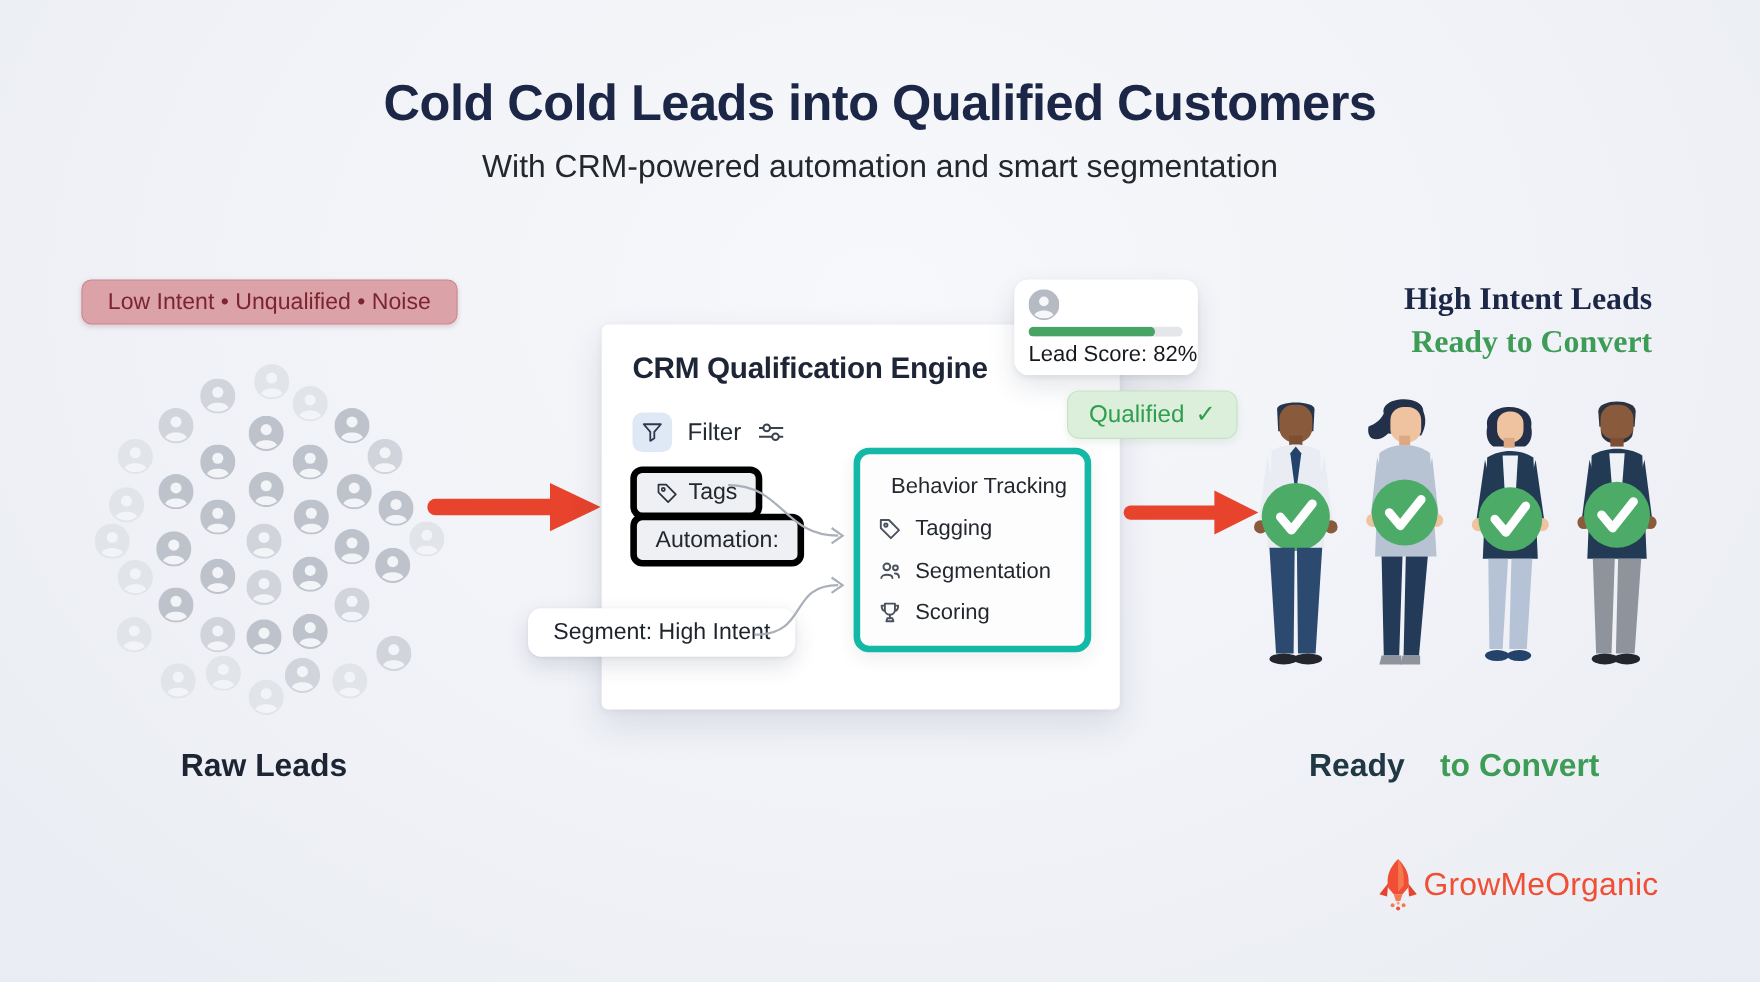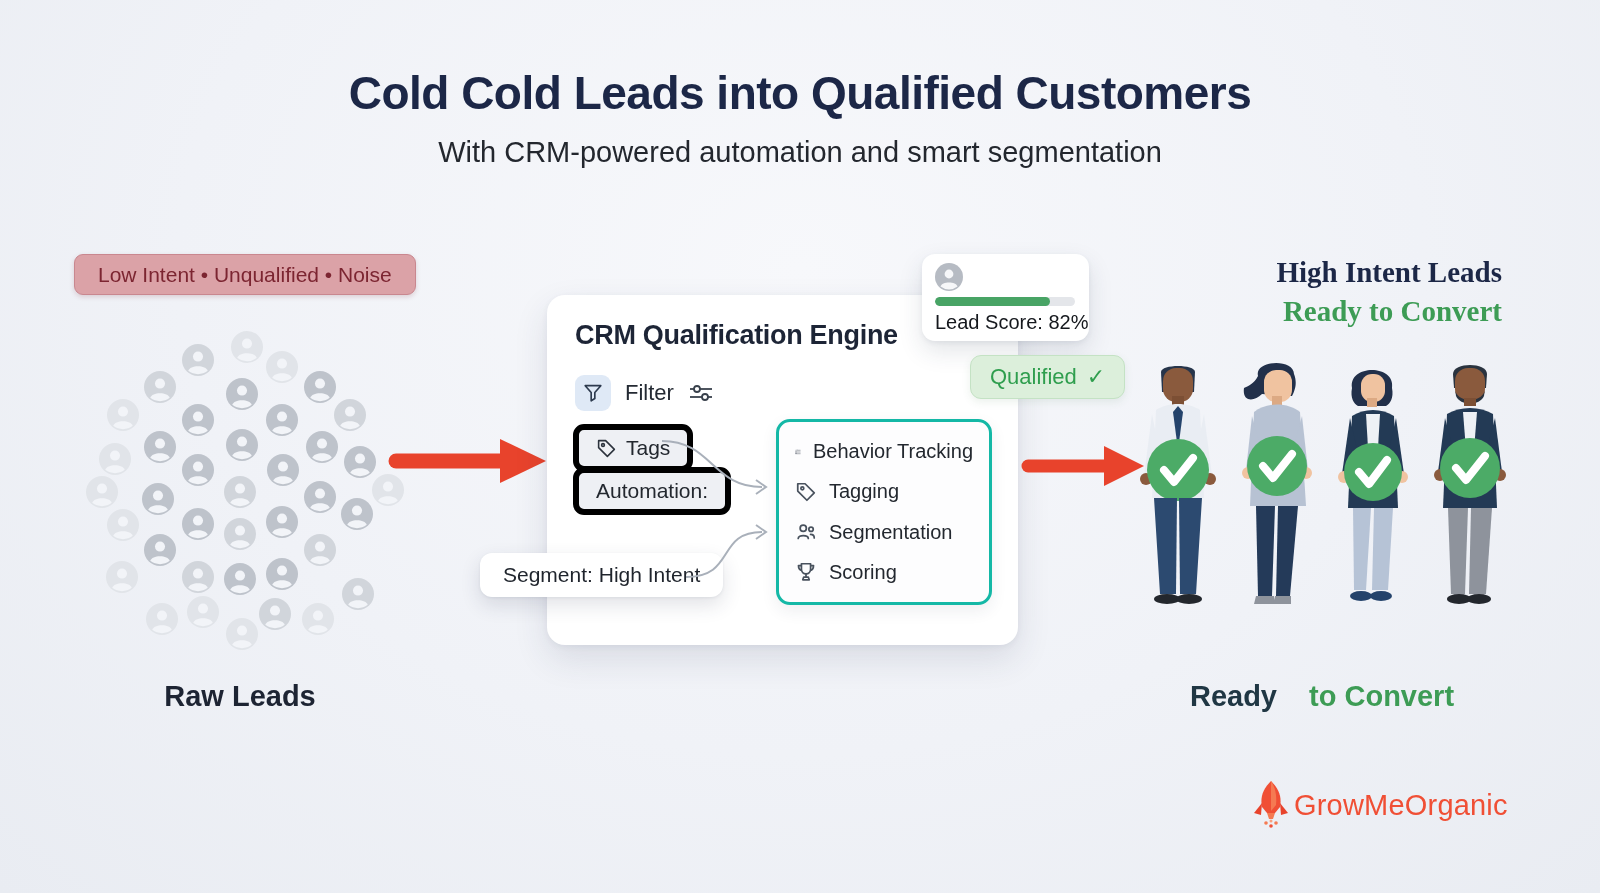--- a/index.html
+++ b/index.html
@@ -34,21 +34,21 @@
   #raw-leads-label { left:90px; top:680px; width:300px; }
   #mid-label { left:555px; top:678px; width:460px; line-height:40px; }
   #ready-label { left:1142px; top:680px; width:360px; font-weight:600; }
   #ready-label .g { color:#3d9c55;margin-left:24px; }
   #ready-label .n { color:#203744; }
   
   .flow-arrow { position:absolute; }
   
   .engine-card {
     position:absolute; left:547px; top:295px; width:471px; height:350px;
-    background:#ffffff; border-radius:18px;
+    background:#ffffff; border-radius:6px;
     box-shadow:0 14px 34px rgba(40,52,80,.12), 0 2px 6px rgba(40,52,80,.06);
     padding-left:40px;
   }
   .engine-title {
     position:absolute; left:28px; top:25px;
     font-size:27px; font-weight:700; color:#1d2536; letter-spacing:-0.3px;
   }
   .filter-row { position:absolute; left:28px; top:80px; display:flex; align-items:center; gap:14px; }
   .funnel-box {
     width:36px; height:36px; border-radius:9px; background:#dfe9f6;
@@ -62,22 +62,22 @@
   }
   #chip-tags { left:26px; top:129px; }
   #chip-automation { left:26px; top:172px; }
   .segment-card {
     position:absolute; left:-67px; top:258px;
     background:#ffffff; border-radius:12px; padding:10px 23px;
     font-size:21px; color:#1f242c;
     box-shadow:0 8px 20px rgba(40,52,80,.14), 0 1px 3px rgba(40,52,80,.08);
   }
   .feature-card {
-    position:absolute; left:229px; top:124px; width:216px; height:186px;
-    background:#fdfdfe; border:3px solid #14b8a6; border-radius:14px;
+    position:absolute; left:229px; top:112px; width:216px; height:186px;
+    background:#fdfdfe; border:6px solid #14b8a6; border-radius:14px;
     padding:18px 16px; display:flex; flex-direction:column; justify-content:space-between;
     box-shadow:0 6px 16px rgba(40,52,80,.08);
   }
   .feature-row { display:flex; align-items:center; gap:12px; }
   .feature-row span { font-size:20px; color:#23282f; white-space:nowrap; }
   
   .leadscore-card {
     position:absolute; left:922px; top:254px; width:167px; height:87px;
     background:#ffffff; border-radius:13px;
     box-shadow:0 10px 24px rgba(40,52,80,.13), 0 2px 5px rgba(40,52,80,.07);

